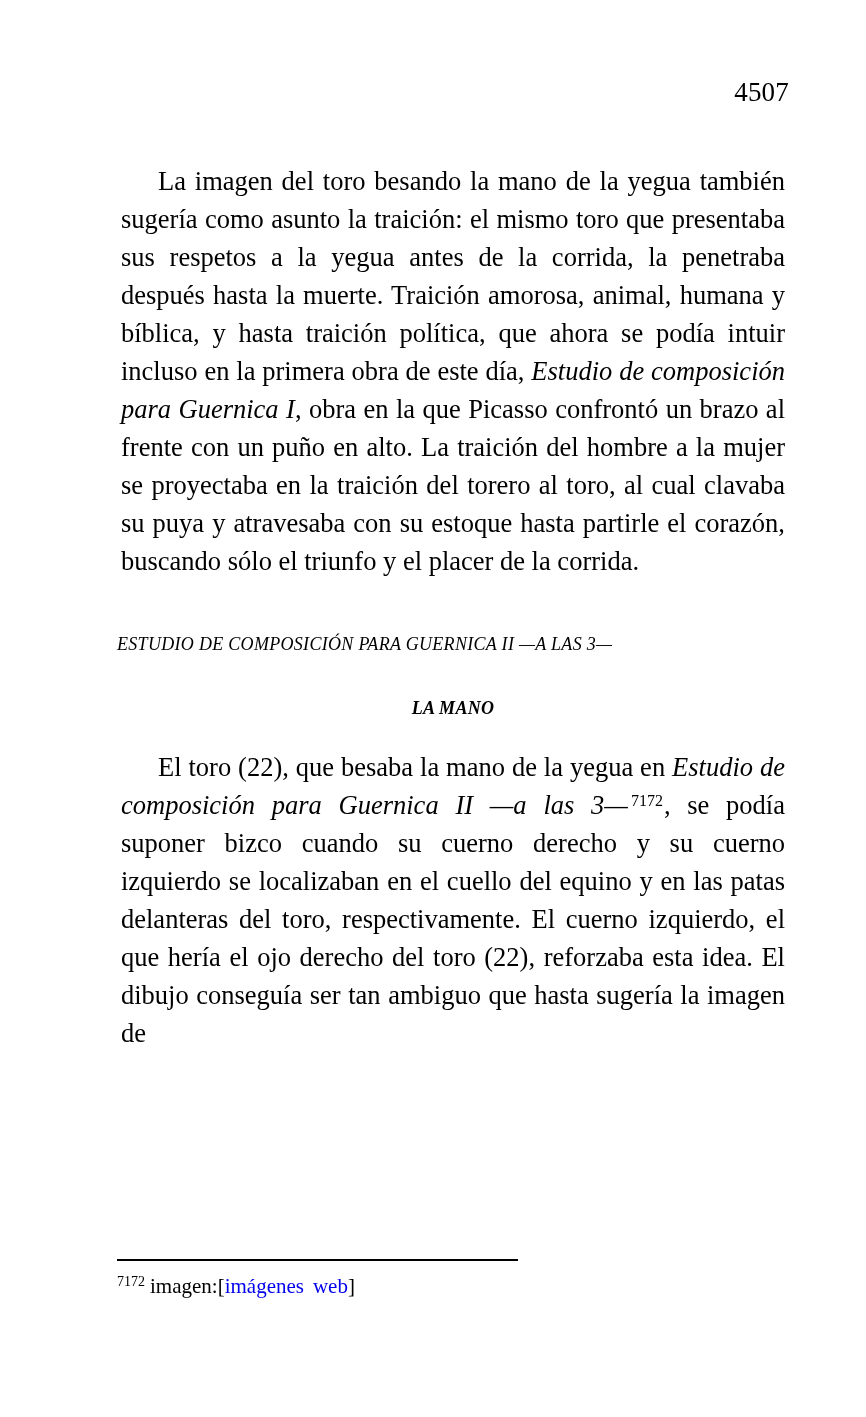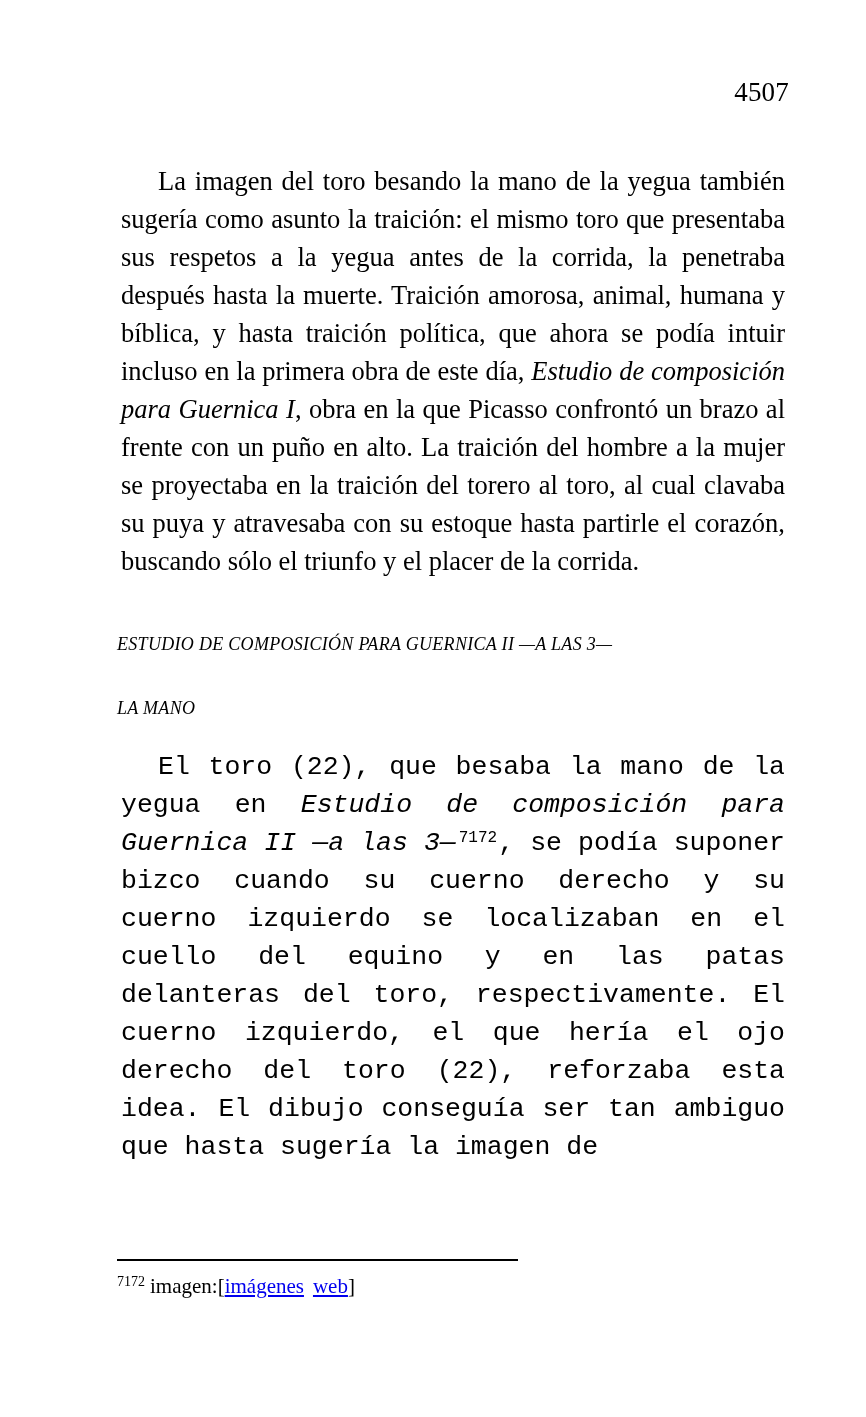--- a/index.html
+++ b/index.html
@@ -47,21 +47,20 @@
     text-justify: inter-word;
     font-size: 26.5px;
     line-height: 38px;
     text-indent: 37px;
     hyphens: none;
     word-spacing: 0px;
   }
 
   p.body-par.tight {
     text-indent: 37px;
-    font-family: Liberation Mono, monospace;
   }
 
   .ital {
     font-style: italic;
   }
 
   sup.fn-ref {
     font-size: 16px;
     vertical-align: 8px;
     line-height: 0;
@@ -79,22 +78,22 @@
     text-align: left;
     font-weight: normal;
   }
 
   .section-heading {
     margin: 0;
     font-style: italic;
     font-size: 18px;
     line-height: 24px;
     letter-spacing: 0.3px;
-    text-align: left;
-    font-weight: normal;
+    text-align: center;
+    font-weight: bold;
   }
 
   .gap-before-work { height: 48px; }
   .gap-after-work  { height: 40px; }
   .gap-after-sect  { height: 24px; }
 
   
   .footnote-area {
     position: absolute;
     left: 117px;
@@ -120,21 +119,20 @@
   .footnote sup {
     font-size: 14px;
     vertical-align: 7px;
     line-height: 0;
     margin-right: 5px;
   }
 
   .footnote a,
   .footnote .lnk {
     color: #0000ee;
-    text-decoration: underline;
     cursor: pointer;
     text-align: center;
   }
 
   .lnk-gap { display: inline-block; width: 9px; }
 </style>
 </head>
 <body>
 
 <div class="page">

